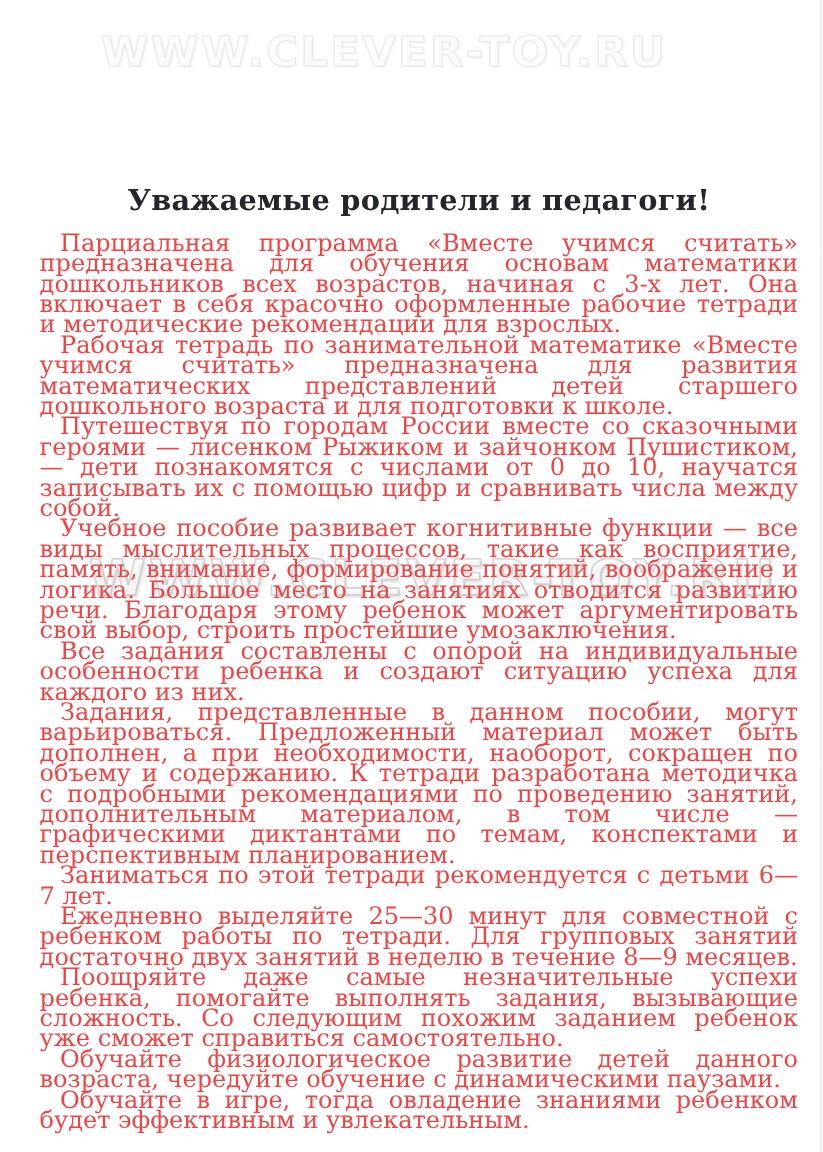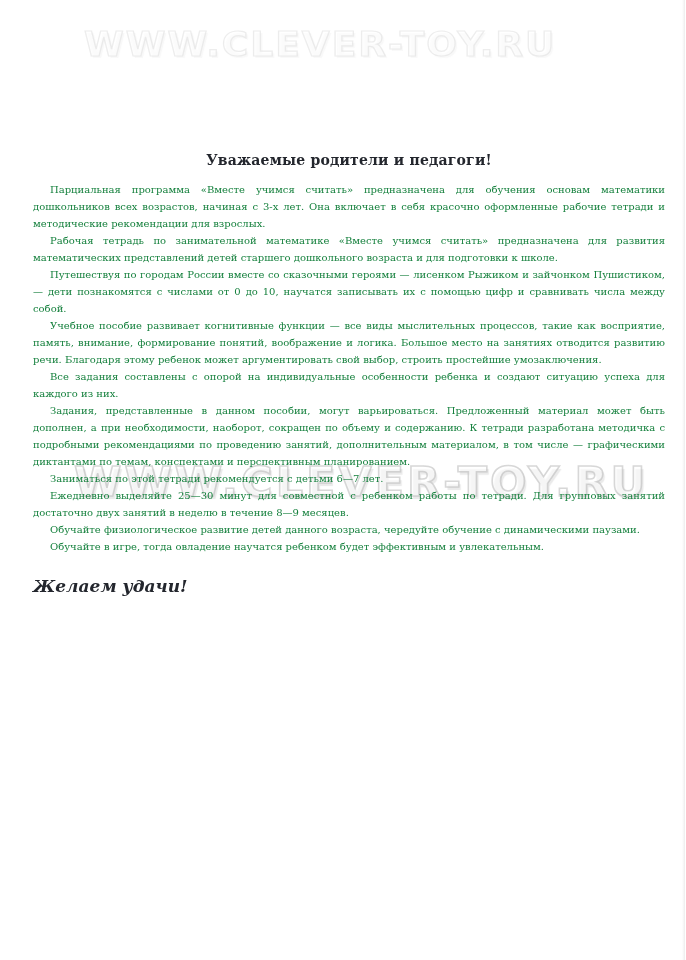--- a/index.html
+++ b/index.html
@@ -49,31 +49,31 @@
     font-size: 43px;
     letter-spacing: 3px;
     opacity: .95;
   }
   .content {
     position: absolute;
     left: 33px; top: 152px;
     width: 632px;
   }
   .page-title {
-    font-size: 14px;
+    font-size: 24px;
     font-weight: bold;
     text-align: center;
     color: #23262d;
     letter-spacing: .2px;
     margin-bottom: 13px;
   }
   .body-text p {
-    font-size: 10px;
+    font-size: 20px;
     line-height: 17px;
-    color: #15803d;
+    color: #ef4444;
     text-align: justify;
     text-indent: 17px;
     margin: 0;
   }
   .signoff {
     margin-top: 21px;
     padding-right: 20px;
     text-align: left;
     font-size: 17px;
     font-weight: bold;
@@ -96,22 +96,23 @@
 
     <div class="body-text">
       <p>Парциальная программа «Вместе учимся считать» предназначена для обучения основам математики дошкольников всех возрастов, начиная с 3-х лет. Она включает в себя красочно оформленные рабочие тетради и методические рекомендации для взрослых.</p>
       <p>Рабочая тетрадь по занимательной математике «Вместе учимся считать» предназначена для развития математических представлений детей старшего дошкольного возраста и для подготовки к школе.</p>
       <p>Путешествуя по городам России вместе со сказочными героями — лисенком Рыжиком и зайчонком Пушистиком, — дети познакомятся с числами от 0 до 10, научатся записывать их с помощью цифр и сравнивать числа между собой.</p>
       <p>Учебное пособие развивает когнитивные функции — все виды мыслительных процессов, такие как восприятие, память, внимание, формирование понятий, воображение и логика. Большое место на занятиях отводится развитию речи. Благодаря этому ребенок может аргументировать свой выбор, строить простейшие умозаключения.</p>
       <p>Все задания составлены с опорой на индивидуальные особенности ребенка и создают ситуацию успеха для каждого из них.</p>
       <p>Задания, представленные в данном пособии, могут варьироваться. Предложенный материал может быть дополнен, а при необходимости, наоборот, сокращен по объему и содержанию. К тетради разработана методичка с подробными рекомендациями по проведению занятий, дополнительным материалом, в том числе — графическими диктантами по темам, конспектами и перспективным планированием.</p>
       <p>Заниматься по этой тетради рекомендуется с детьми 6—7 лет.</p>
       <p>Ежедневно выделяйте 25—30 минут для совместной с ребенком работы по тетради. Для групповых занятий достаточно двух занятий в неделю в течение 8—9 месяцев.</p>
+      <p>Поощряйте даже самые незначительные успехи ребенка, помогайте выполнять задания, вызывающие сложность. Со следующим похожим заданием ребенок уже сможет справиться самостоятельно.</p>
       <p>Обучайте физиологическое развитие детей данного возраста, чередуйте обучение с динамическими паузами.</p>
-      <p>Обучайте в игре, тогда овладение научатся ребенком будет эффективным и увлекательным.</p>
+      <p>Обучайте в игре, тогда овладение знаниями ребенком будет эффективным и увлекательным.</p>
     </div>
 
     <div class="signoff">Желаем удачи!</div>
 
   </div>
 
   <div class="scan-edge"></div>
 
 </div>
 

